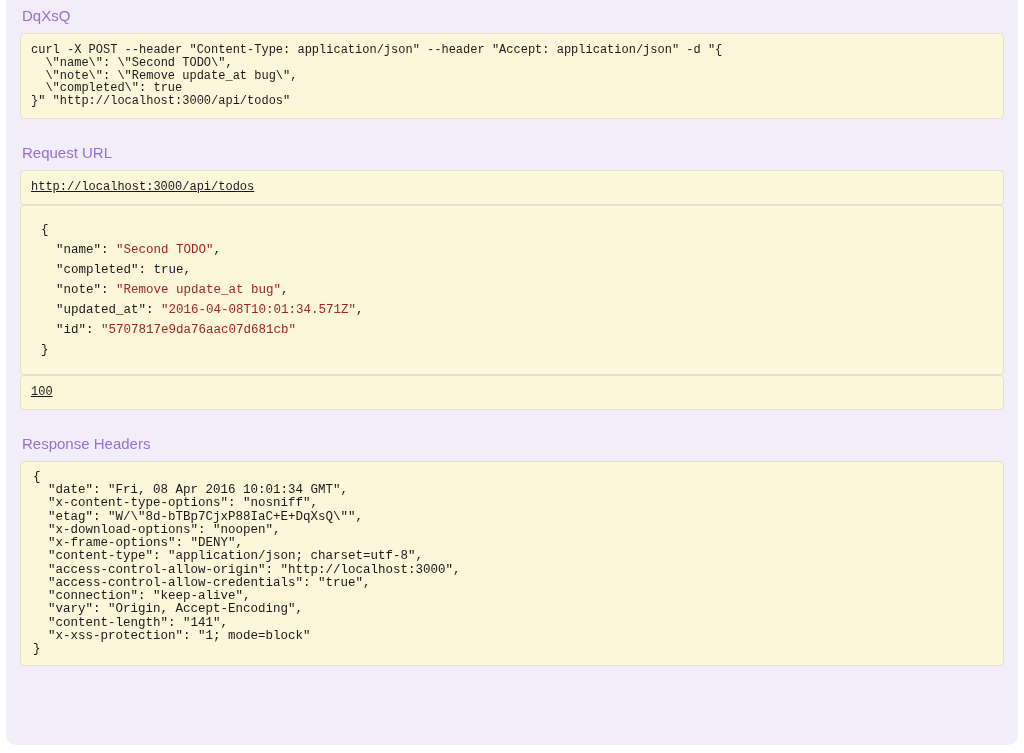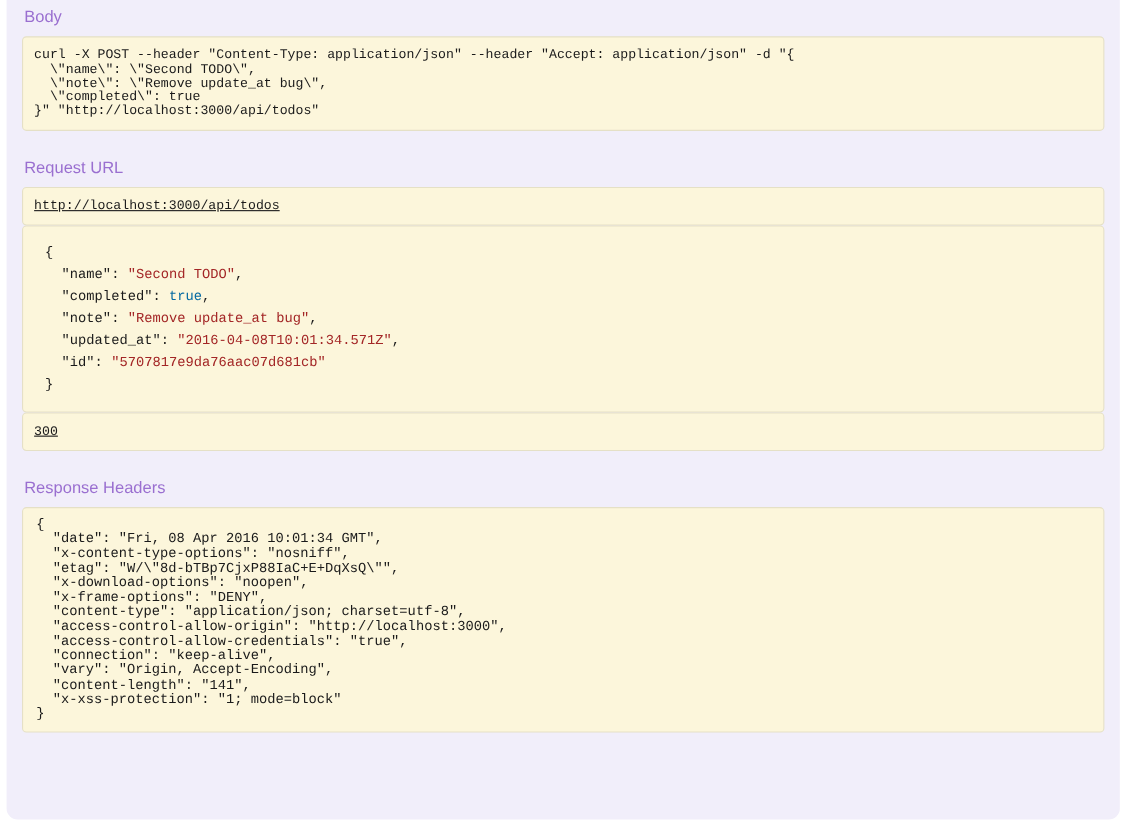--- a/index.html
+++ b/index.html
@@ -49,29 +49,29 @@
     padding: 14px 10px 14px 20px;
   }
   pre.code.headers {
     font-size: 12.5px;
     line-height: 1.06;
     padding: 9px 10px 9px 12px;
   }
   pre.code.single { padding: 10px; text-decoration: underline; }
   .tok-plain   { color: #1a1a1a; }
   .tok-string  { color: #a32626; }
-  .tok-literal { color: #0369a1; }
+  .tok-literal { color: #0f172a; }
 </style>
 </head>
 <body>
 
 <div class="panel">
 
   <div class="section">
-    <h5 class="section-title">Body</h5>
+    <h5 class="section-title">DqXsQ</h5>
     <pre class="code">curl -X POST --header "Content-Type: application/json" --header "Accept: application/json" -d "{ 
   \"name\": \"Second TODO\", 
   \"note\": \"Remove update_at bug\", 
   \"completed\": true 
 }" "http://localhost:3000/api/todos"</pre>
   </div>
 
   <div class="section">
     <h5 class="section-title">Request URL</h5>
     <pre class="code single">http://localhost:3000/api/todos</pre>
@@ -81,21 +81,21 @@
     <pre class="code jsonbody"><span class="tok-plain">{</span>
 <span class="tok-plain">  "name": </span><span class="tok-string">"Second TODO"</span><span class="tok-plain">,</span>
 <span class="tok-plain">  "completed": </span><span class="tok-literal">true</span><span class="tok-plain">,</span>
 <span class="tok-plain">  "note": </span><span class="tok-string">"Remove update_at bug"</span><span class="tok-plain">,</span>
 <span class="tok-plain">  "updated_at": </span><span class="tok-string">"2016-04-08T10:01:34.571Z"</span><span class="tok-plain">,</span>
 <span class="tok-plain">  "id": </span><span class="tok-string">"5707817e9da76aac07d681cb"</span>
 <span class="tok-plain">}</span></pre>
   </div>
 
   <div class="section">
-    <pre class="code single">300</pre>
+    <pre class="code single">100</pre>
   </div>
 
   <div class="section">
     <h5 class="section-title">Response Headers</h5>
     <pre class="code headers">{
   "date": "Fri, 08 Apr 2016 10:01:34 GMT",
   "x-content-type-options": "nosniff",
   "etag": "W/\"8d-bTBp7CjxP88IaC+E+DqXsQ\"",
   "x-download-options": "noopen",
   "x-frame-options": "DENY",

